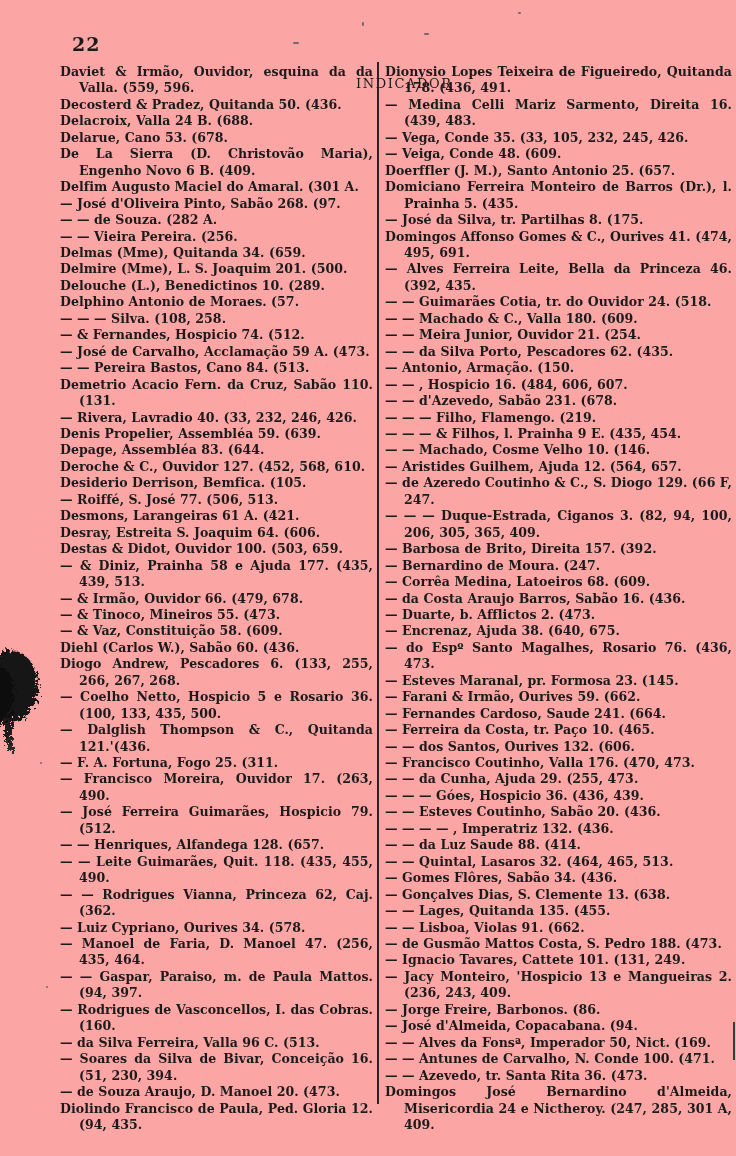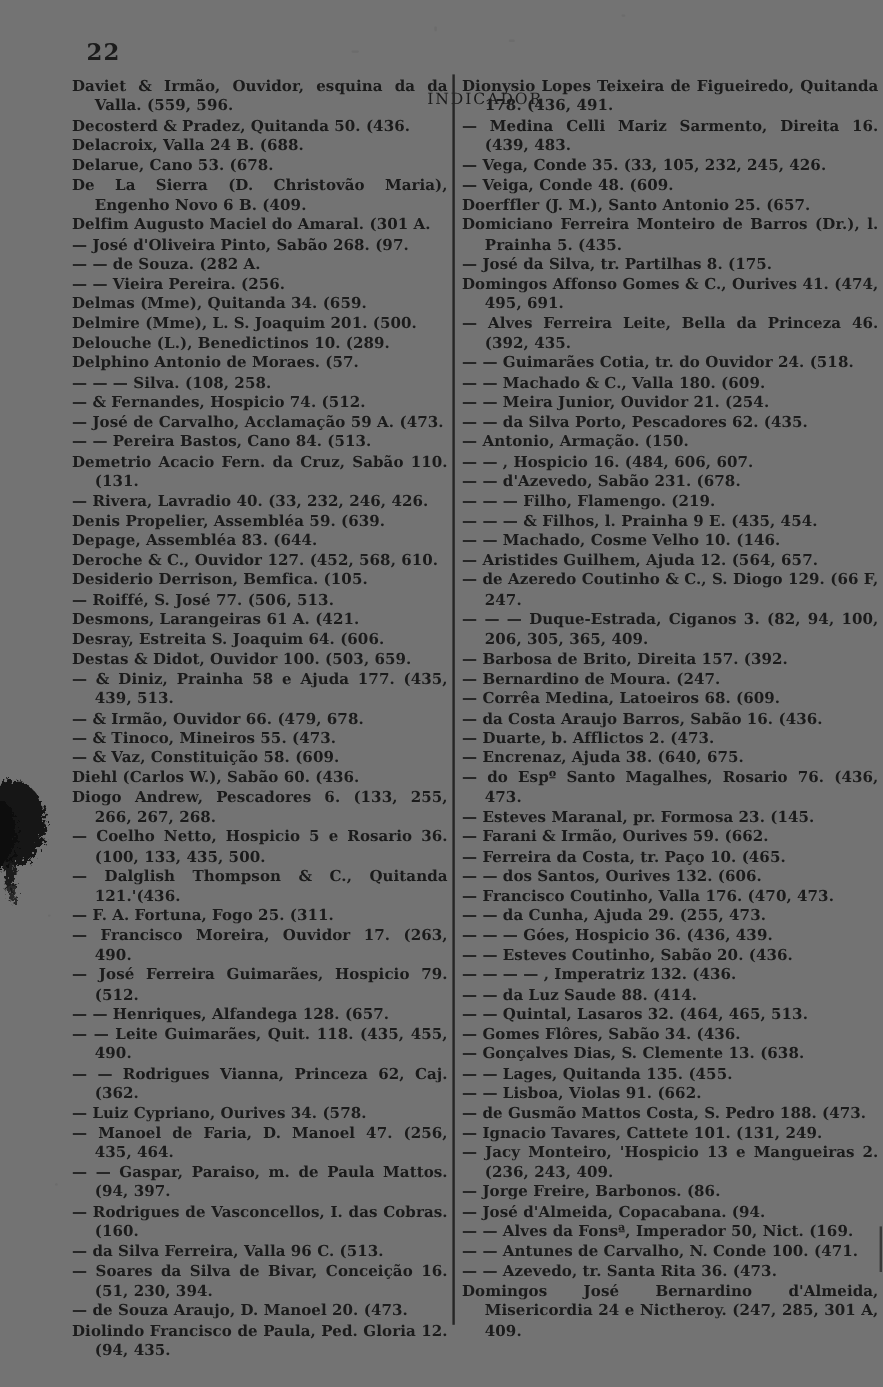--- a/index.html
+++ b/index.html
@@ -1,19 +1,19 @@
 <!DOCTYPE html>
 <html><head>
 <meta charset="utf-8">
 <style>
   html,body{margin:0;padding:0;}
   .page{
     position:relative;
     width:736px;height:1156px;
-    background:#737373;
+    background:#fca5a5;
     overflow:hidden;
     font-family:"DejaVu Serif", serif;
     color:#1b1b1b;
   }
   .pagenum{
     position:absolute;left:72px;top:33px;
     font-size:19px;font-weight:700;letter-spacing:1px;
   }
   .running-head{
     position:absolute;left:356px;top:40px;
@@ -224,20 +224,21 @@
       <p class="entry">— Duarte, b. Afflictos 2. (473.</p>
 
       <p class="entry">— Encrenaz, Ajuda 38. (640, 675.</p>
 
       <p class="entry">— do Espº Santo Magalhes, Rosario 76. (436, 473.</p>
 
       <p class="entry">— Esteves Maranal, pr. Formosa 23. (145.</p>
 
       <p class="entry">— Farani &amp; Irmão, Ourives 59. (662.</p>
 
+      <p class="entry">— Fernandes Cardoso, Saude 241. (664.</p>
 
       <p class="entry">— Ferreira da Costa, tr. Paço 10. (465.</p>
 
       <p class="entry">— — dos Santos, Ourives 132. (606.</p>
 
       <p class="entry">— Francisco Coutinho, Valla 176. (470, 473.</p>
 
       <p class="entry">— — da Cunha, Ajuda 29. (255, 473.</p>
 
       <p class="entry">— — — Góes, Hospicio 36. (436, 439.</p>

